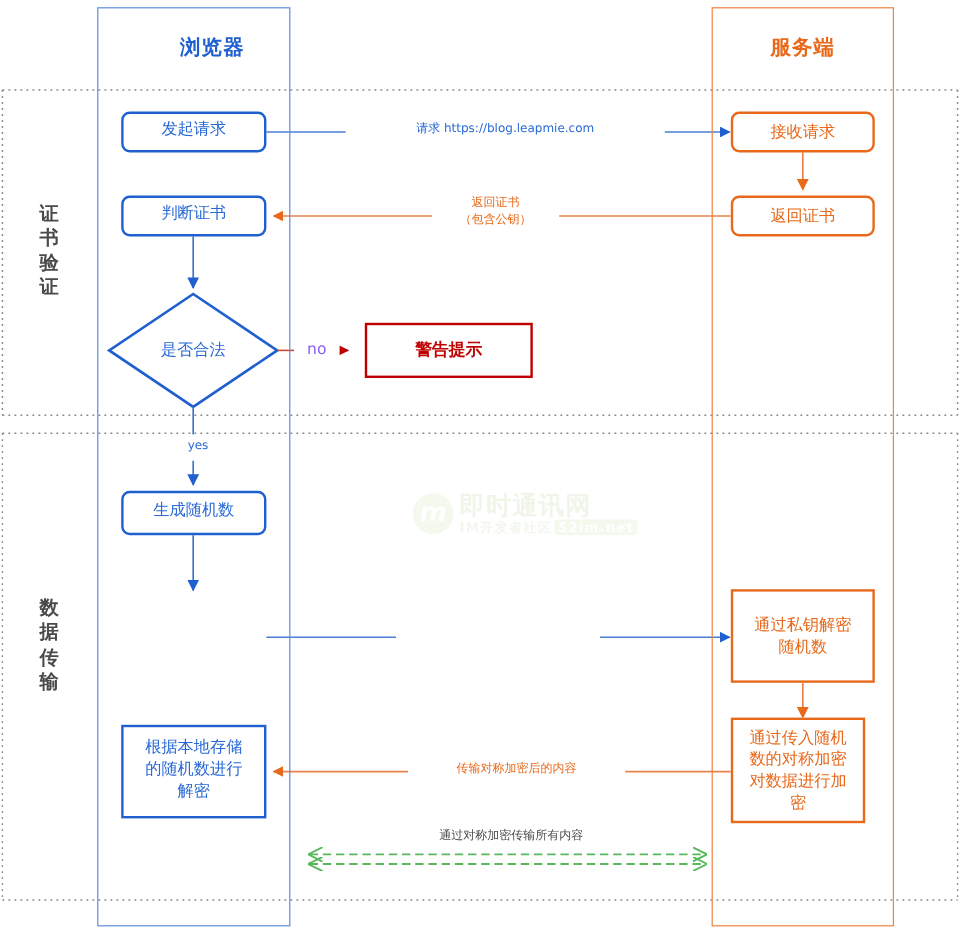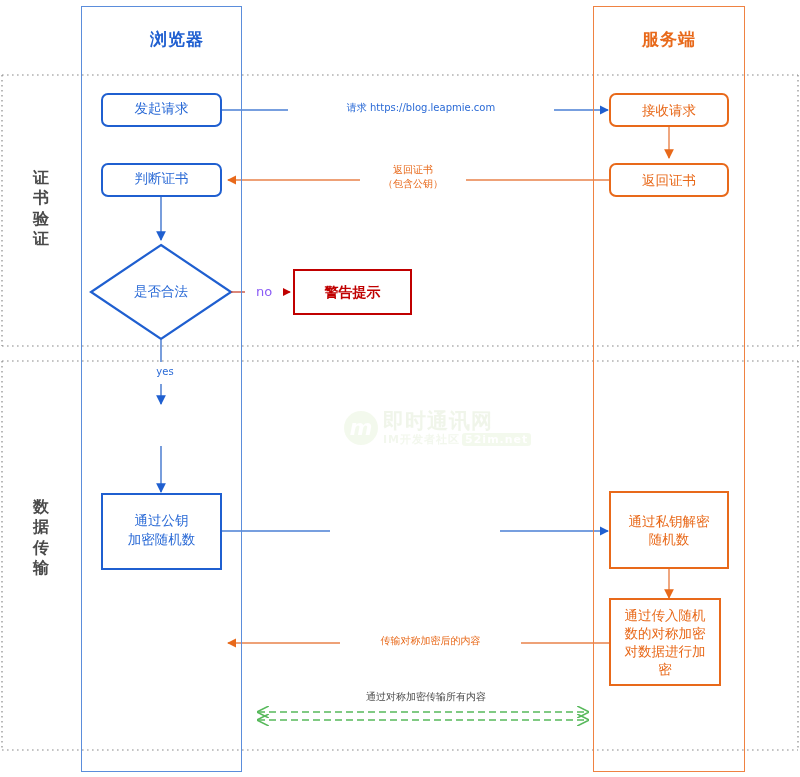--- a/index.html
+++ b/index.html
@@ -262,34 +262,36 @@
   <div class="node node-blue rounded" style="left:101px; top:93px; width:121px; height:34px;">发起请求</div>
 
   <div class="node node-orange rounded" style="left:609px; top:93px; width:120px; height:34px;">接收请求</div>
 
   <div class="node node-blue rounded" style="left:101px; top:163px; width:121px; height:34px;">判断证书</div>
 
   <div class="node node-orange rounded" style="left:609px; top:163px; width:120px; height:34px;">返回证书</div>
 
   <div class="diamond-text" style="left:111px; top:283px; width:100px;">是否合法</div>
 
-  <div class="node node-red" style="left:293px; top:269px; width:119px; height:46px;">警告提示</div>
-
-
-  <div class="node node-blue" style="left:101px; top:493px; width:121px; height:77px;">通过公钥
-加密随机数</div>
+  <div class="node node-red" style="left:304px; top:269px; width:140px; height:46px;">警告提示</div>
+
+  <div class="node node-blue rounded" style="left:101px; top:409px; width:121px; height:37px;">生成随机数</div>
+
 
   <div class="node node-orange" style="left:609px; top:491px; width:120px; height:78px;">通过私钥解密
 随机数</div>
 
   <div class="node node-orange" style="left:609px; top:598px; width:112px; height:88px;">通过传入随机
 数的对称加密
 对数据进行加
 密</div>
 
+  <div class="node node-blue" style="left:101px; top:604px; width:121px; height:78px;">根据本地存储
+的随机数进行
+解密</div>
 
   <div class="edge-label lbl-blue" style="left:288px; top:101px; width:260px;">请求 https://blog.leapmie.com</div>
 
   <div class="edge-label lbl-orange" style="left:360px; top:163px; width:100px;">返回证书
 （包含公钥）</div>
 
   <div class="edge-label lbl-red" style="left:245px; top:283px; width:32px;">no</div>
 
   <div class="edge-label lbl-blue" style="left:142px; top:365px; width:40px;">yes</div>
 

